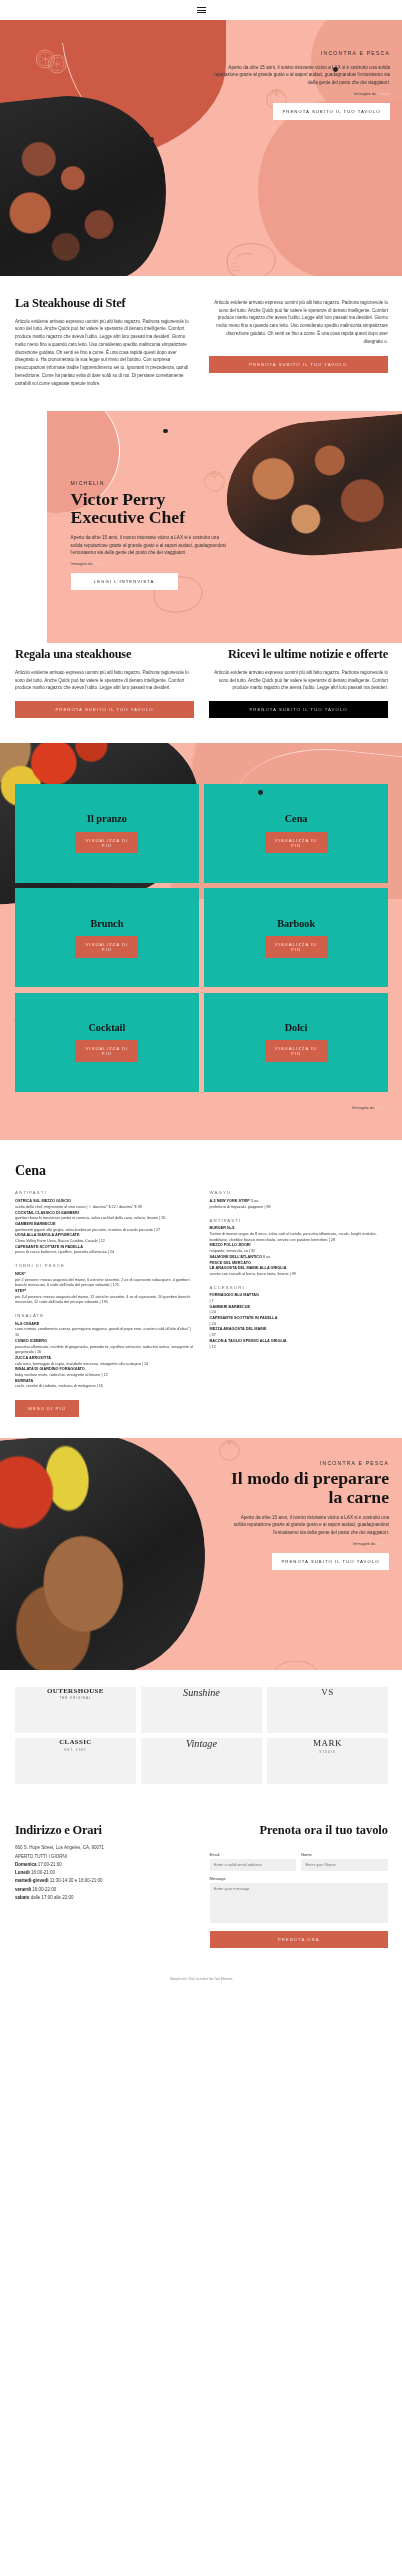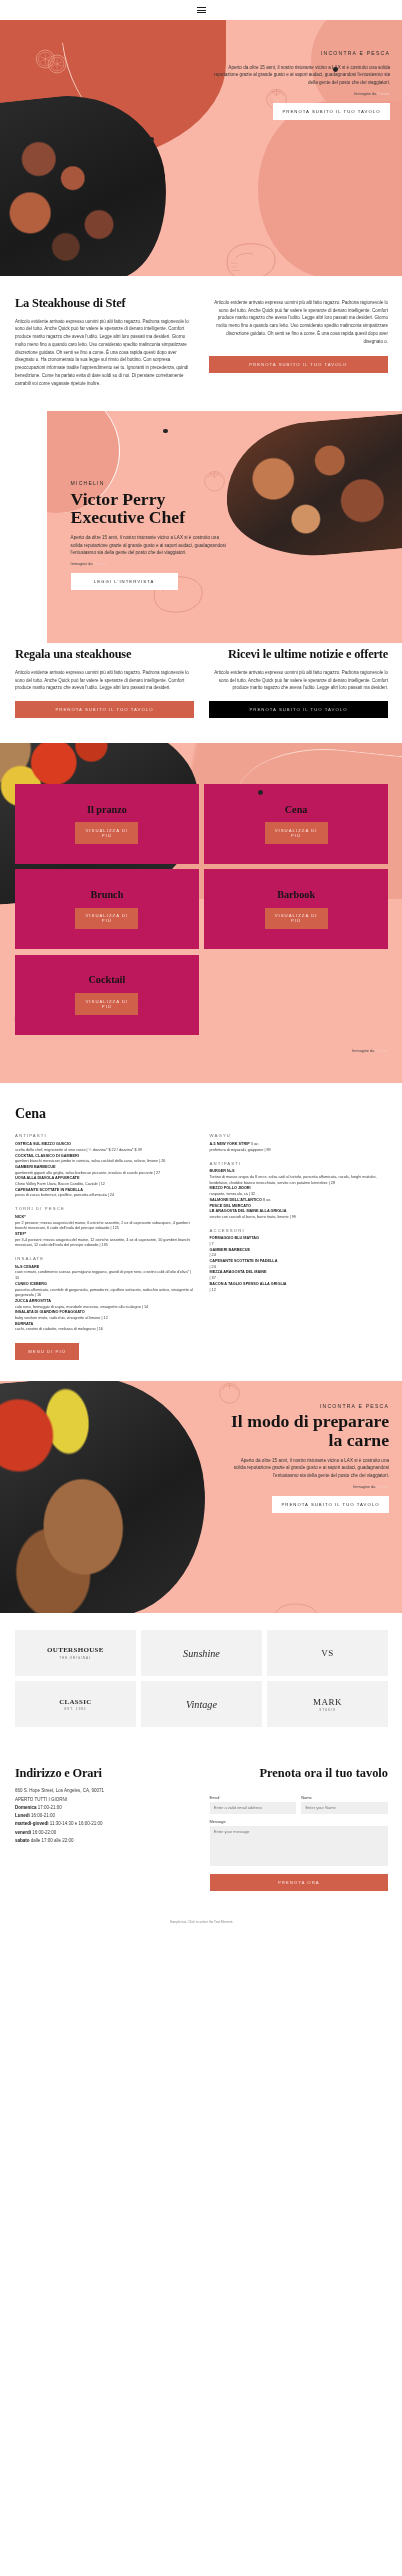--- a/index.html
+++ b/index.html
@@ -148,21 +148,21 @@
   }
   .cards-band {
     position: absolute; left: 0; top: 0; width: 100%; height: 156px;
     background: linear-gradient(100deg, transparent 45%, #f0a291 46%, #f0a291 100%);
   }
   .grid {
     position: relative; z-index: 3; display: grid; grid-template-columns: 1fr 1fr;
     gap: 5.4px; padding: 41px 15px 0;
   }
   .card {
-    background: #be185d; height: 80px; display: flex; flex-direction: column;
+    background: #14b8a6; height: 99px; display: flex; flex-direction: column;
     align-items: center; justify-content: center; gap: 7.5px;
   }
   .card-title {
     font-family: "Liberation Serif", serif; font-weight: bold; font-size: 10.2px; color: #141414;
   }
   .card-btn { width: 63px; }
   .cards-credit { position: relative; z-index: 3; text-align: right; padding: 8.6px 15px 0; }
 
   
   .menu-wrap { padding: 22.6px 15px 21.5px; }
@@ -198,21 +198,21 @@
   .prep-title {
     font-family: "Liberation Serif", serif; font-weight: bold;
     font-size: 17.7px; line-height: 1.06; color: #141414; margin-top: 3.8px;
   }
   .prep-btn { width: 117px; margin-top: 7px; }
 
   
   .logos { padding: 17px 15px 21.5px; display: grid; grid-template-columns: repeat(3,1fr); gap: 5.4px; }
   .logo-cell {
     background: #f2f2f2; height: 46px; display: flex; align-items: center;
-    justify-content: center; flex-direction: column; gap: 1.1px;
+    flex-direction: column; gap: 1.1px;
   }
   .logo-main { font-family: "Liberation Serif", serif; font-weight: bold; font-size: 7px; letter-spacing: 0.3px; color: #2b2b2b; }
   .logo-sub { font-size: 3px; letter-spacing: 0.9px; color: #6f6f6f; text-transform: uppercase; }
   .logo-script { font-family: "Liberation Serif", serif; font-style: italic; font-size: 10.2px; color: #2b2b2b; }
   .logo-mono { font-family: "Liberation Serif", serif; font-size: 9px; letter-spacing: 0.5px; color: #2b2b2b; }
 
   
   .contact { padding: 18px 15px 21.5px; display: flex; gap: 16px; justify-content: center; }
   .addr-line { font-size: 4.5px; line-height: 1.85; color: #3a3a3a; }
   .addr-line b { color: #1c1c1c; }
@@ -349,20 +349,24 @@
     <div class="card">
       <div class="card-title">Brunch</div>
       <button class="btn btn-red card-btn">VISUALIZZA DI PIÙ</button>
     </div>
     <div class="card">
       <div class="card-title">Barbook</div>
       <button class="btn btn-red card-btn">VISUALIZZA DI PIÙ</button>
     </div>
     <div class="card">
       <div class="card-title">Cocktail</div>
+      <button class="btn btn-red card-btn">VISUALIZZA DI PIÙ</button>
+    </div>
+    <div class="card">
+      <div class="card-title">Dolci</div>
       <button class="btn btn-red card-btn">VISUALIZZA DI PIÙ</button>
     </div>
   </div>
 
   <div class="cards-credit credit">
     <span>Immagine da </span><a href="#">Freepik</a>
   </div>
 
   <svg style="position:absolute;left:5.4px;top:252px;width:48px;height:43px;z-index:2;" viewBox="0 0 120 100">
     <path d="M30 75 C20 55 28 32 48 22 C56 38 52 62 36 76 Z" fill="none" stroke="#3a2a26" stroke-width="1.8"></path>

